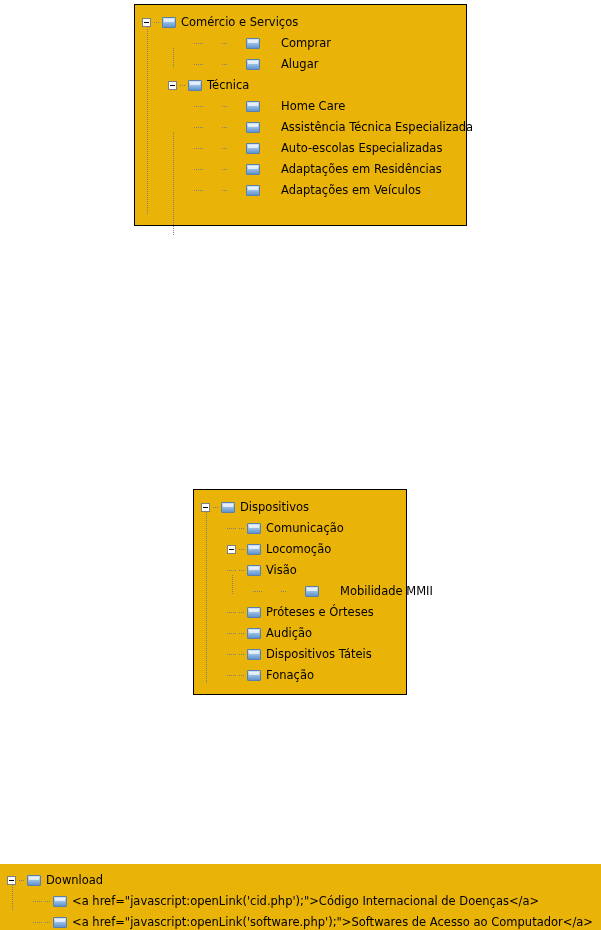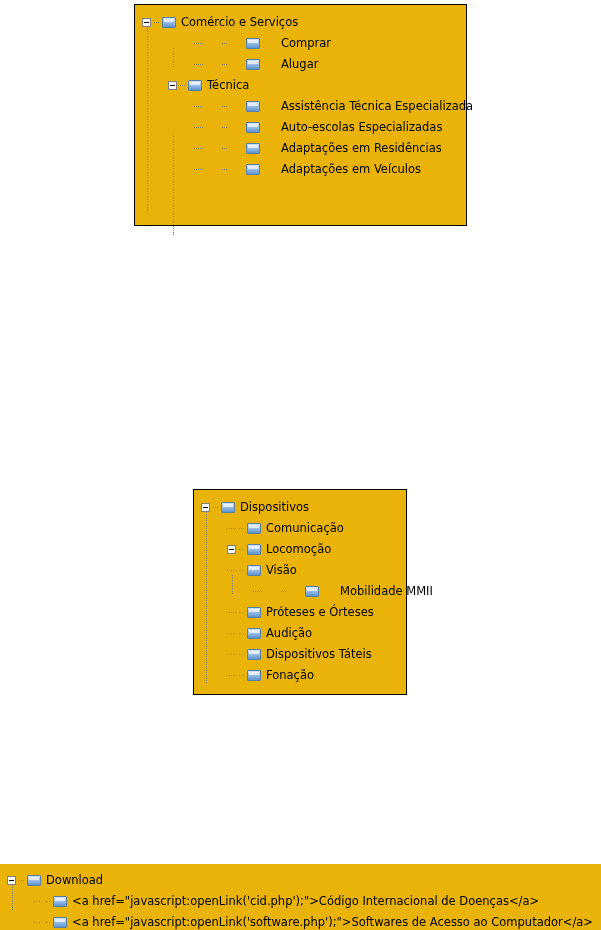--- a/index.html
+++ b/index.html
@@ -195,20 +195,28 @@
 
   <div class="node">
     <div class="node-inner lvl1">
       <span class="expander"></span>
       <span class="lead"></span>
       <span class="nicon"></span>
       <span class="label">Técnica</span>
     </div>
   </div>
 
+  <div class="node">
+    <div class="node-inner lvl2">
+      <span class="stub"></span>
+      <span class="lead"></span>
+      <span class="nicon"></span>
+      <span class="label">Home Care</span>
+    </div>
+  </div>
 
   <div class="node">
     <div class="node-inner lvl2">
       <span class="stub"></span>
       <span class="lead"></span>
       <span class="nicon"></span>
       <span class="label">Assistência Técnica Especializada</span>
     </div>
   </div>
 

